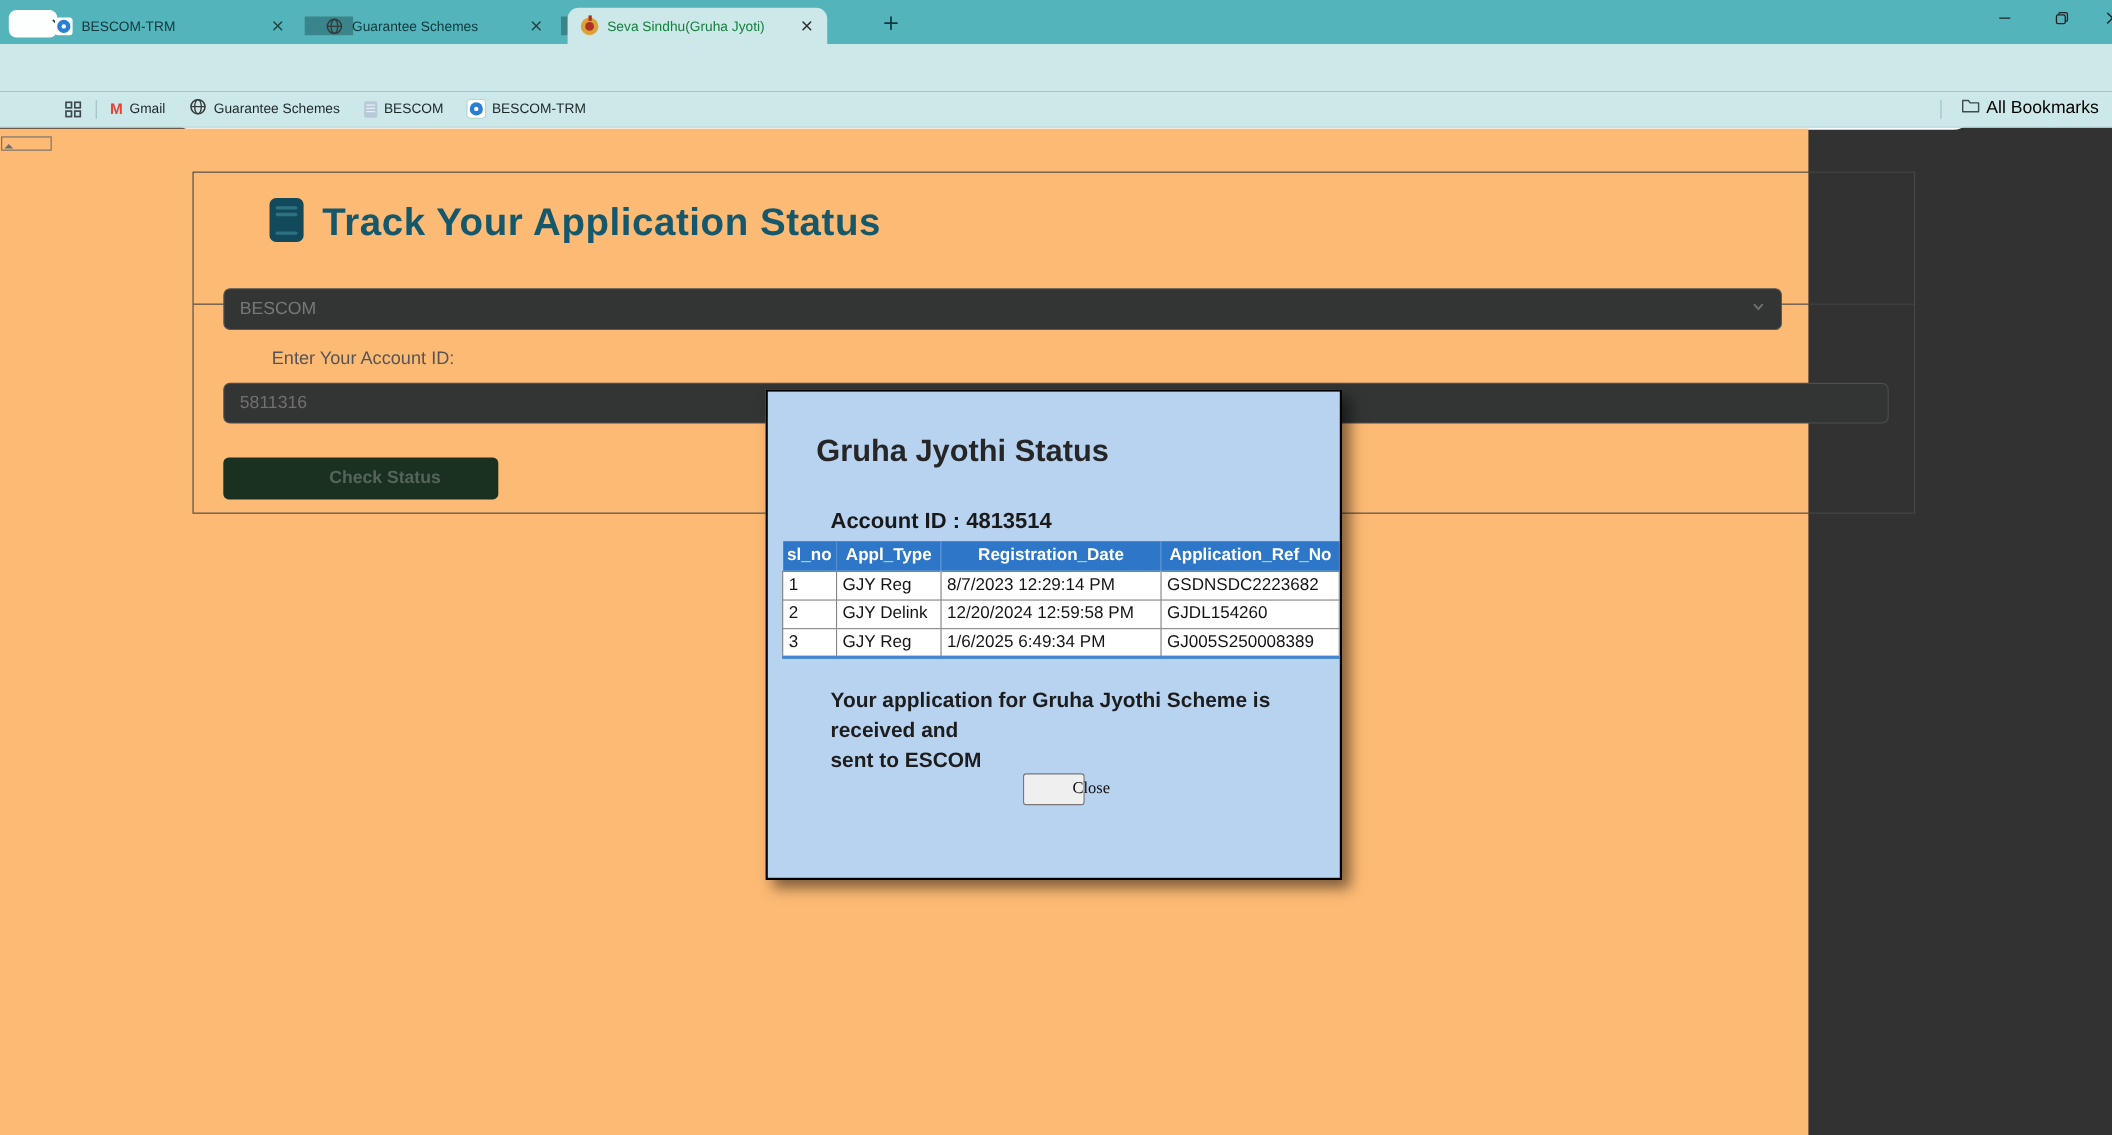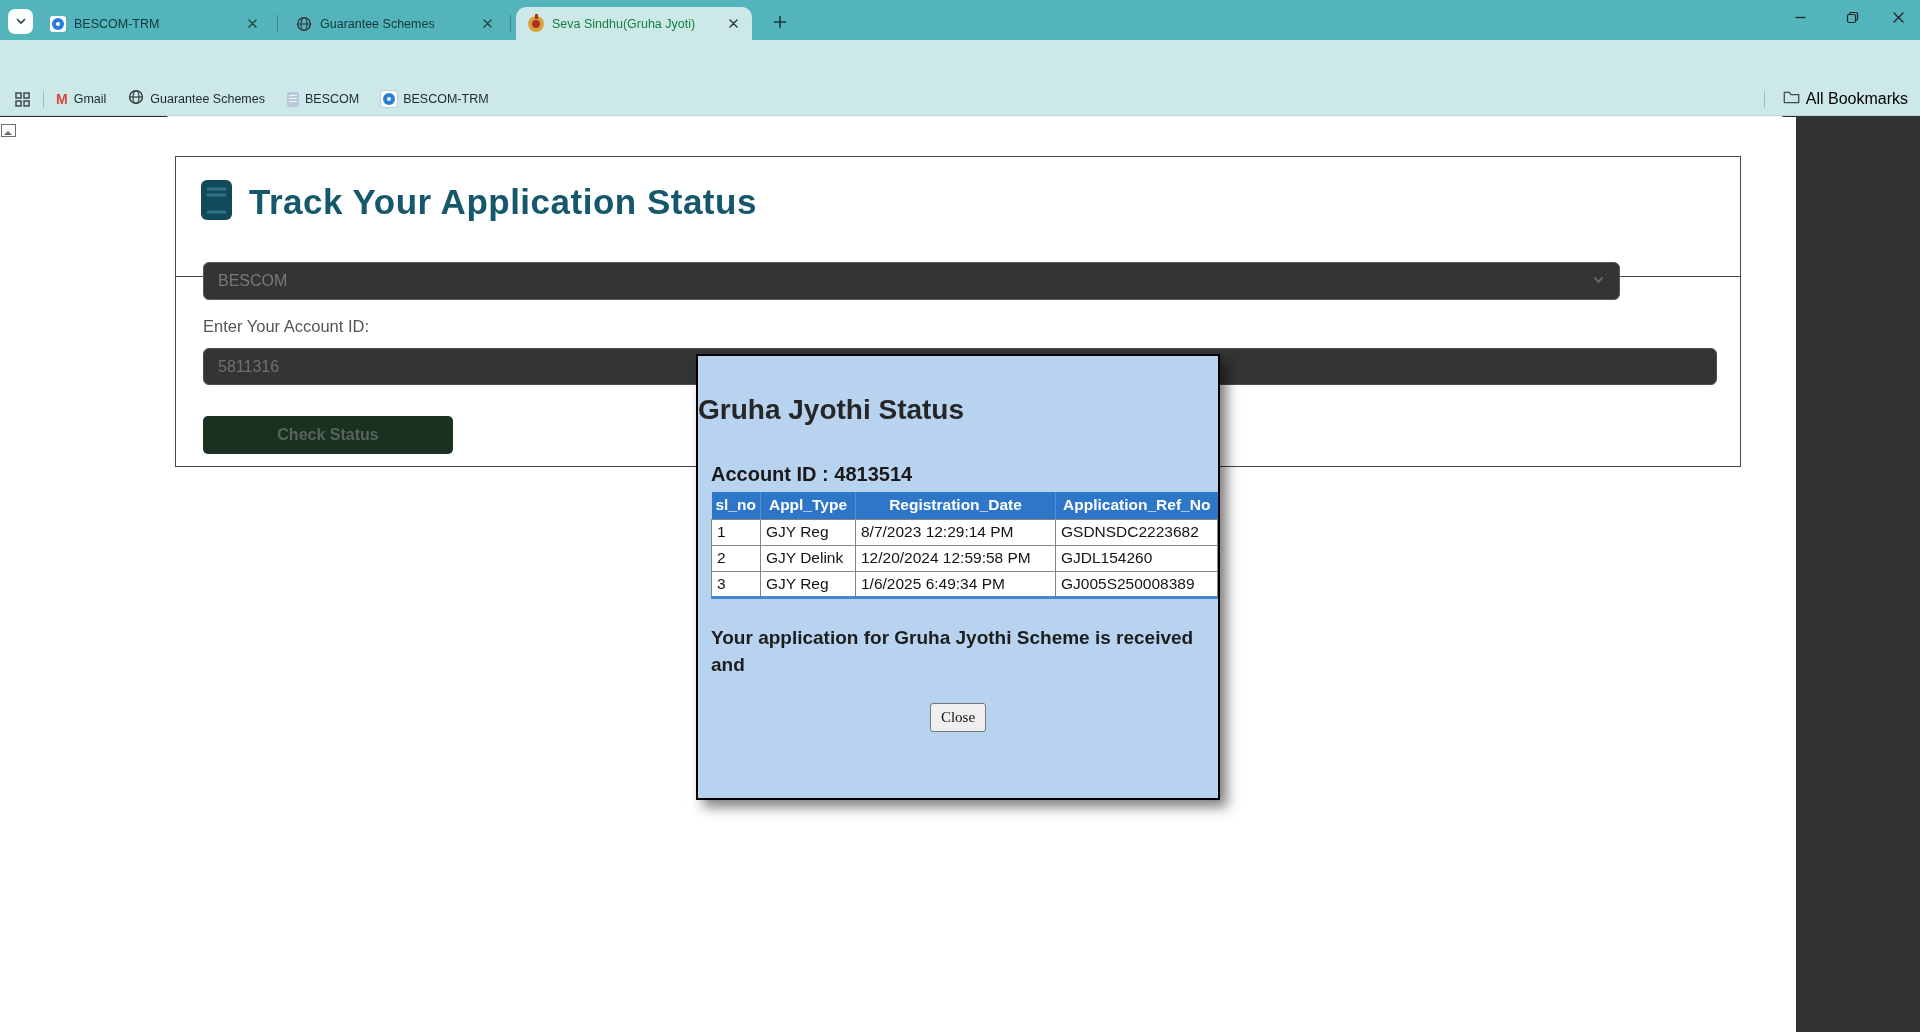--- a/index.html
+++ b/index.html
@@ -1,18 +1,18 @@
 <!DOCTYPE html>
 <html><head>
 <meta charset="utf-8">
 <style>
   * { margin:0; padding:0; box-sizing:border-box; }
   html,body { width:1920px; height:1032px; overflow:hidden;
     font-family:"Liberation Sans","DejaVu Sans",sans-serif; }
-  .abs { position:absolute; }
+  .abs { position:absolute;padding-left:44px; }
   #screen { position:relative; width:1920px; height:1032px; background:#323232; }
 
   
   #tabstrip { left:0; top:0; width:1920px; height:40px; background:#54b4bb; }
   #tab-search-btn { left:8px; top:9px; width:25px; height:25px; background:#fdffff;
     border-radius:7px; display:flex; align-items:center; justify-content:center; cursor:pointer; }
   .tab { top:7px; height:33px; display:flex; align-items:center; padding:0 10px 0 12px;
     border-radius:10px 10px 0 0; cursor:pointer; }
   .tab .title { font-size:12.5px; color:#10393d; margin-left:8px; flex:1; white-space:nowrap;
     overflow:hidden; }
@@ -64,21 +64,21 @@
   .bm-sep { width:1px; height:17px; background:#9dbec0; margin:0 12px; }
   #apps-grid { margin-left:14px; cursor:pointer; display:flex; }
   #all-bookmarks { position:absolute; right:12px; display:flex; align-items:center; gap:6px;
     cursor:pointer; }
   .bm-doc { width:12px; height:15px; background:#b9c9d8; border-radius:2px; position:relative; }
   .bm-doc::before { content:""; position:absolute; left:2px; top:3px; width:8px; height:1.5px;
     background:#eef3f7; box-shadow:0 3px 0 #eef3f7, 0 6px 0 #eef3f7; }
   .gmail-m { color:#e2443a; font-weight:bold; font-size:14px; line-height:16px; }
 
   
-  #page { left:0; top:117px; width:1796px; height:915px; background:#ffffff; }
+  #page { left:0; top:117px; width:1644px; height:915px; background:#fdba74; }
   #broken-img { left:1px; top:7px; width:15px; height:13px; border:1px solid #6e6e6e; }
   #broken-img::before { content:""; position:absolute; left:2px; top:6px; width:0; height:0;
     border-left:4px solid transparent; border-right:4px solid transparent;
     border-bottom:4px solid #6e6e6e; }
   #card { left:175px; top:39px; width:1566px; height:311px; border:1px solid #474747; }
   #card-divider { left:0; top:119px; width:100%; height:1px; background:#434343; }
   #page-heading { left:24px; top:22px; display:flex; align-items:center; gap:16px; }
   #page-heading .txt { font-size:35px; font-weight:bold; color:#15586c; letter-spacing:.5px; }
   #provider-select { left:203px; top:145px; width:1417px; height:38px; background:#333535;
     border:1px solid #585858; border-radius:6px; display:flex; align-items:center;
@@ -375,18 +375,19 @@
           <td>3</td>
           <td>GJY Reg</td>
           <td>1/6/2025 6:49:34 PM</td>
           <td>GJ005S250008389</td>
         </tr>
       </tbody>
     </table>
 
     <div id="modal-message" class="abs">
       <div>Your application for Gruha Jyothi Scheme is received and</div>
+      <div>sent to ESCOM</div>
     </div>
 
     <button id="modal-close-btn" class="abs">Close</button>
   </div>
 
 </div>
 
 </body></html>

